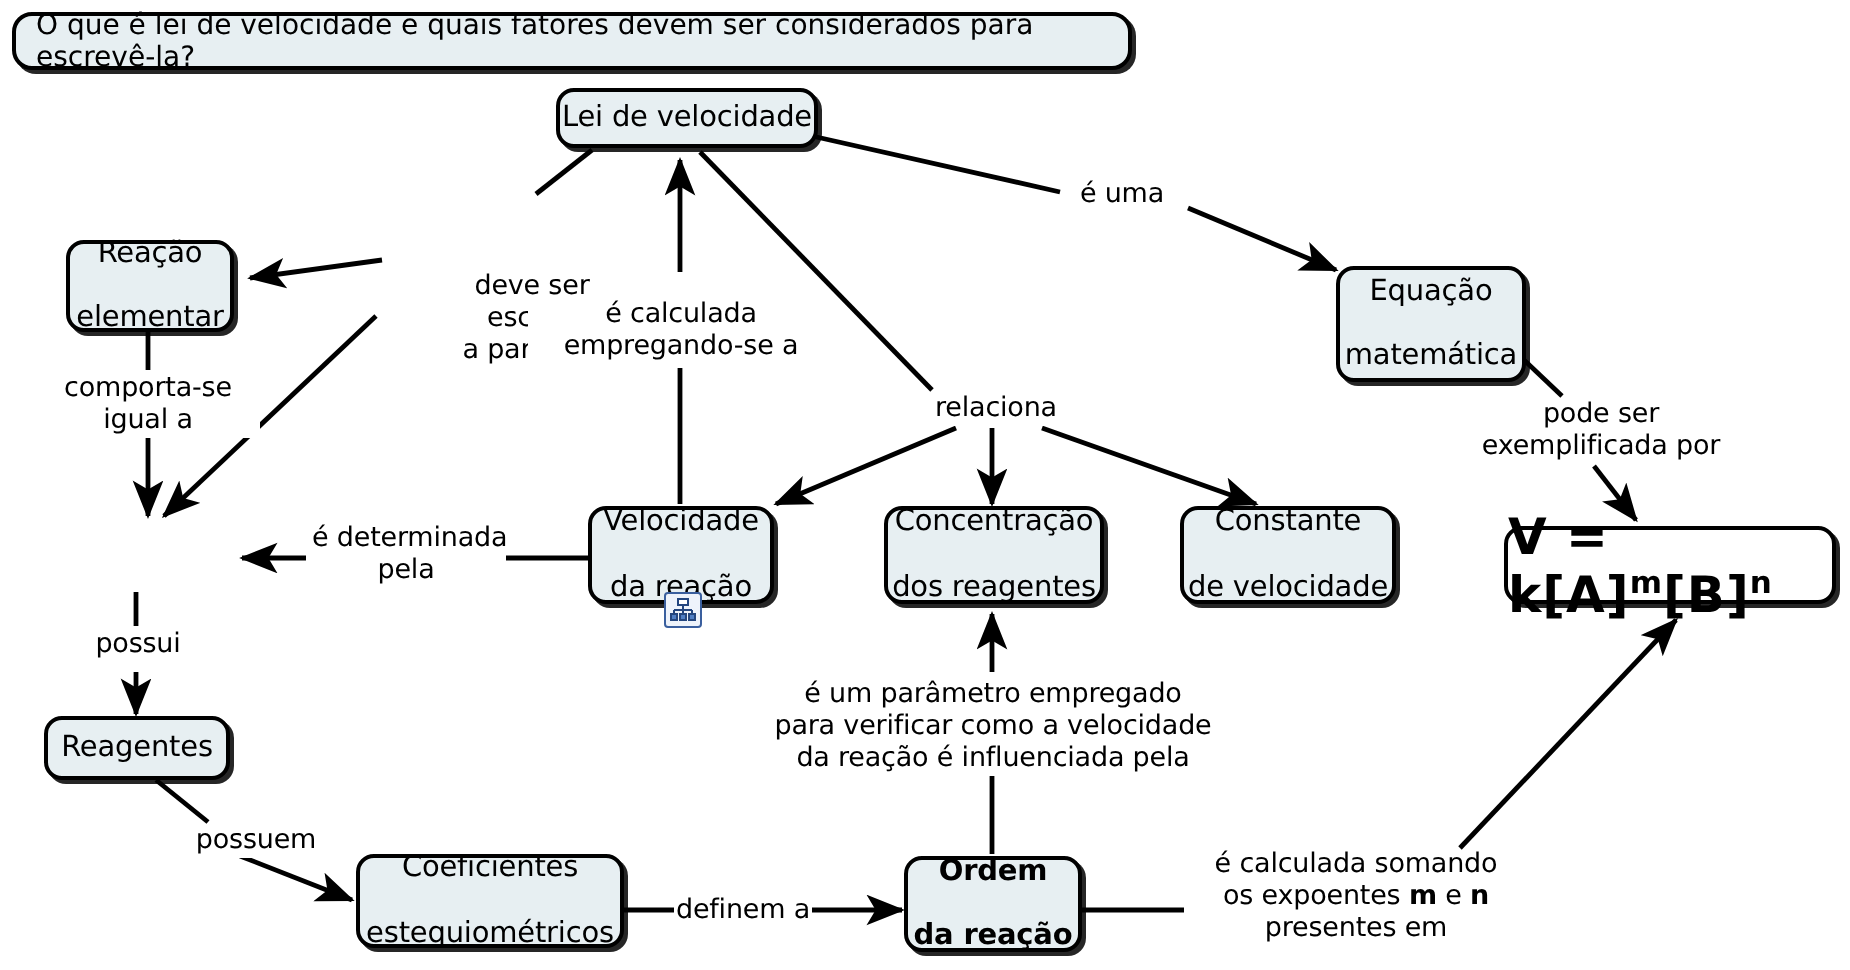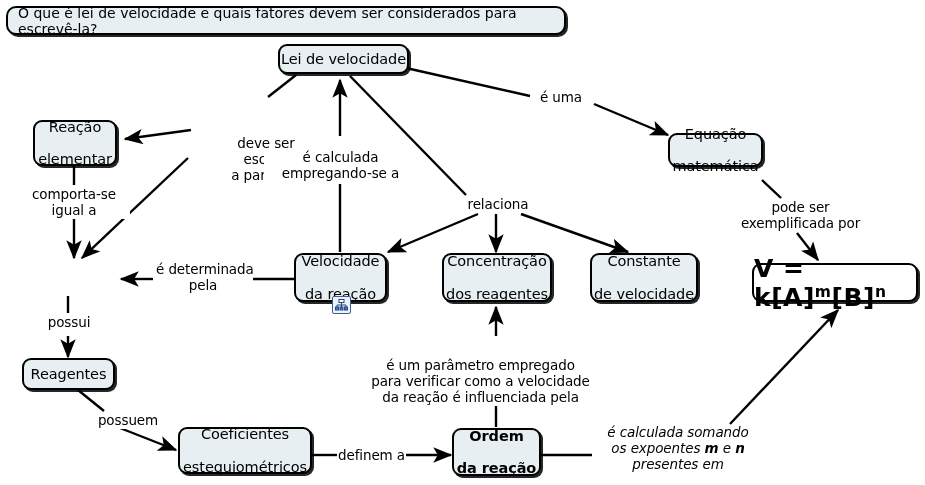--- a/index.html
+++ b/index.html
@@ -216,21 +216,21 @@
     </span>
   </div>
 
   <div class="node" style="left:590px; top:253px; width:108px; height:49px;">
     <span>
       <span>Constante</span><br>
       <span>de velocidade</span>
     </span>
   </div>
 
-  <div class="node" style="left:668px; top:133px; width:95px; height:34px;">
+  <div class="node" style="left:668px; top:133px; width:95px; height:58px;">
     <span>
       <span>Equação</span><br>
       <span>matemática</span>
     </span>
   </div>
 
   <div class="formula-box" style="left:752px; top:263px; width:166px; height:39px;">
     <span>
       <span>V  =  k[A]</span><sup>m</sup><span>[B]</span><sup>n</sup>
     </span>
@@ -275,25 +275,25 @@
   </div>
 
   <div class="elabel" style="left:92px; top:413px; width:72px;">
     <span>possuem</span>
   </div>
 
   <div class="elabel" style="left:337px; top:448px; width:69px;">
     <span>definem a</span>
   </div>
 
-  <div class="elabel" style="left:364px; top:340px; width:233px;margin-top:18px;">
+  <div class="elabel" style="left:380px; top:340px; width:233px;">
     <span>é um parâmetro empregado</span><br>
     <span>para verificar como a velocidade</span><br>
     <span>da reação é influenciada pela</span>
   </div>
 
-  <div class="elabel" style="left:598px; top:425px; width:160px;font-style:italic;">
+  <div class="elabel" style="left:598px; top:425px; width:160px;">
     <span>é calculada somando</span><br>
     <span><span>os expoentes </span><b>m</b><span> e </span><b>n</b></span><br>
     <span>presentes em</span>
   </div>
 
 </div>
 
 </body></html>

